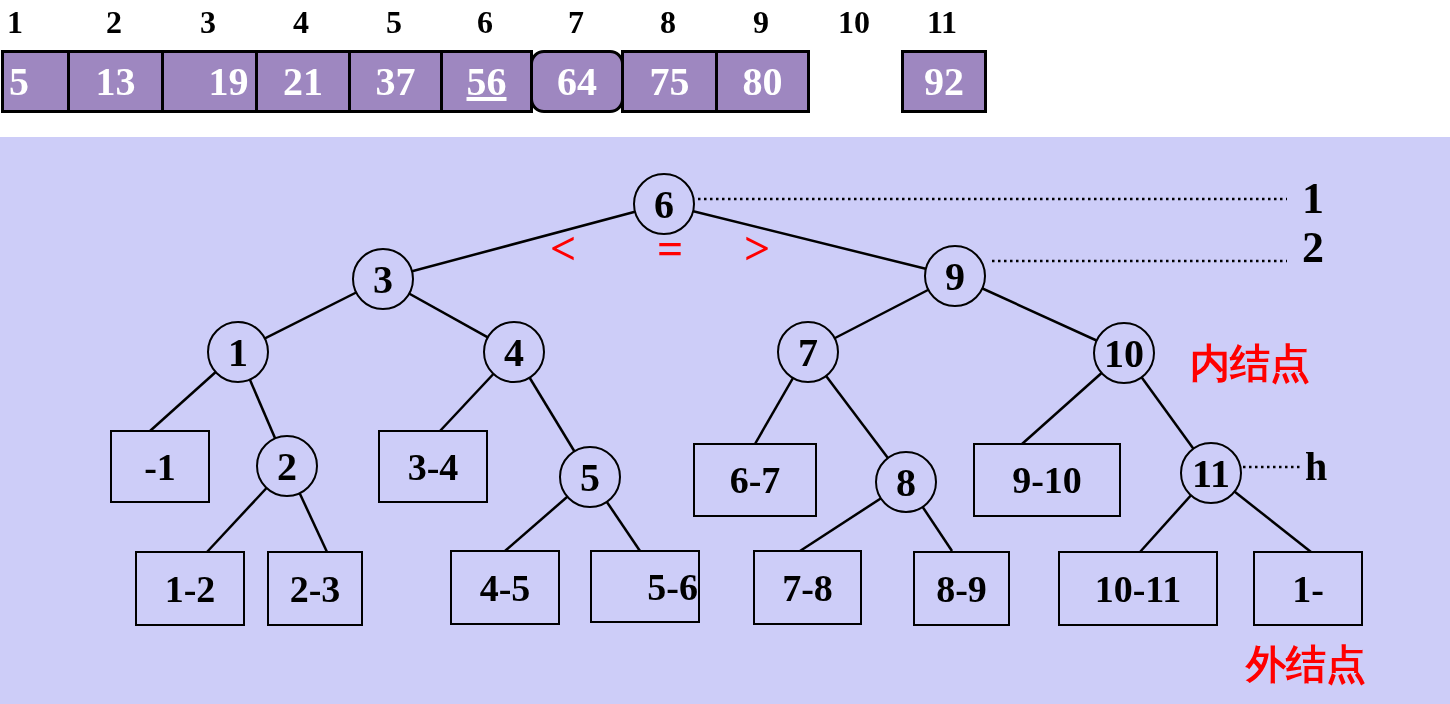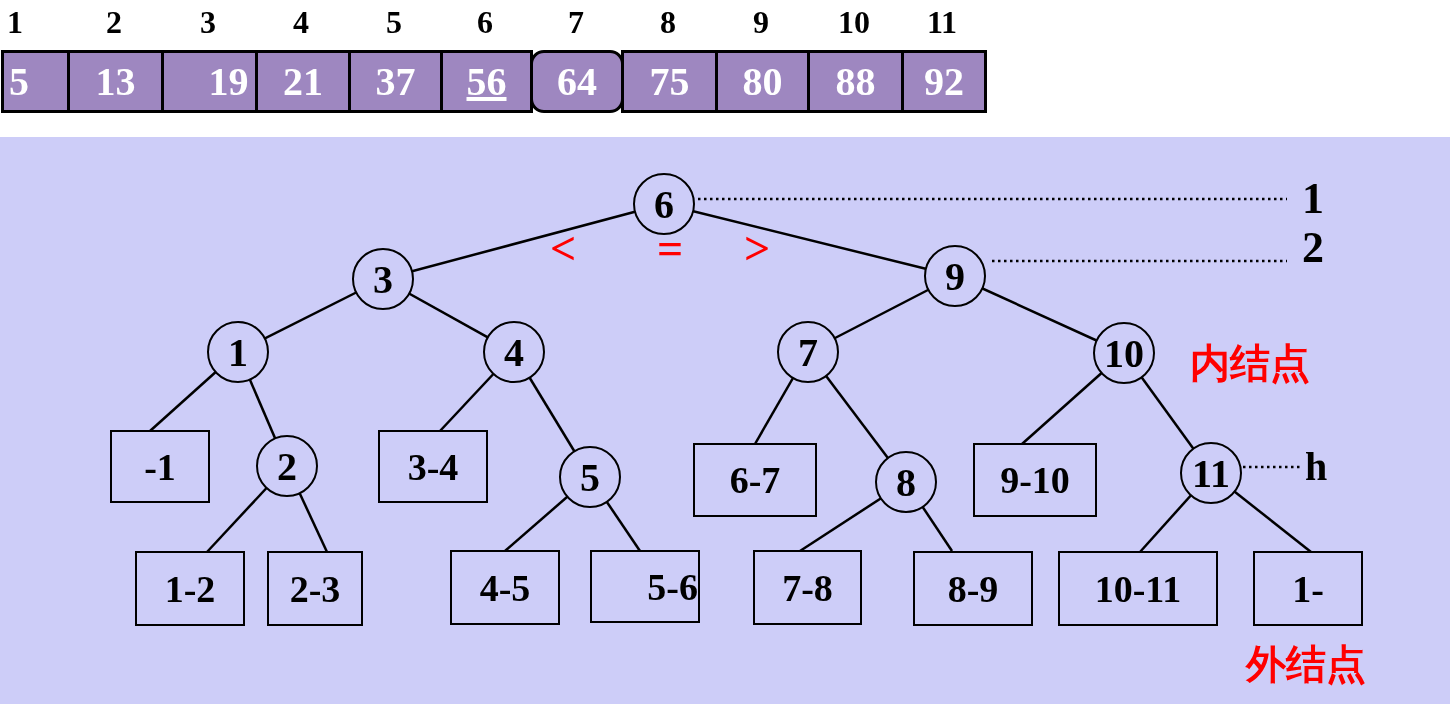--- a/index.html
+++ b/index.html
@@ -62,23 +62,20 @@
       <span>56</span>
     </div>
   <div class="cell" style="left:530px;width:94px;border-radius:14px;">
       <span>64</span>
     </div>
   <div class="cell" style="left:621px;width:97px;">
       <span>75</span>
     </div>
   <div class="cell" style="left:715px;width:95px;">
       <span>80</span>
-    </div>
-  <div class="cell" style="left:807px;width:97px;">
-      <span>88</span>
     </div>
   <div class="cell" style="left:901px;width:86px;">
       <span>92</span>
     </div>
 
   <div class="panel"></div>
 
   <svg id="edges" width="1450" height="704">
     <g stroke="#000000" stroke-width="2.5">
       <line x1="664" y1="204" x2="383" y2="279"></line>
@@ -147,39 +144,39 @@
 
   <div class="enode" style="left:110px;top:430px;width:100px;height:73px;">
       <span>-1</span>
     </div>
   <div class="enode" style="left:378px;top:430px;width:110px;height:73px;">
       <span>3-4</span>
     </div>
   <div class="enode" style="left:693px;top:443px;width:124px;height:74px;">
       <span>6-7</span>
     </div>
-  <div class="enode" style="left:973px;top:443px;width:124px;height:74px;">
+  <div class="enode" style="left:973px;top:443px;width:148px;height:74px;">
       <span>9-10</span>
     </div>
   <div class="enode" style="left:135px;top:551px;width:110px;height:75px;">
       <span>1-2</span>
     </div>
   <div class="enode" style="left:267px;top:551px;width:96px;height:75px;">
       <span>2-3</span>
     </div>
   <div class="enode" style="left:450px;top:550px;width:110px;height:75px;">
       <span>4-5</span>
     </div>
   <div class="enode" style="left:590px;top:550px;width:110px;height:73px;justify-content:flex-end;">
       <span>5-6</span>
     </div>
   <div class="enode" style="left:753px;top:550px;width:109px;height:75px;">
       <span>7-8</span>
     </div>
-  <div class="enode" style="left:913px;top:551px;width:120px;height:75px;">
+  <div class="enode" style="left:913px;top:551px;width:97px;height:75px;">
       <span>8-9</span>
     </div>
   <div class="enode" style="left:1058px;top:551px;width:160px;height:75px;">
       <span>10-11</span>
     </div>
   <div class="enode" style="left:1253px;top:551px;width:110px;height:75px;">
       <span>1-</span>
     </div>
 
   <span class="lbl red cmp" style="left:563px;top:248px;">&lt;</span>

